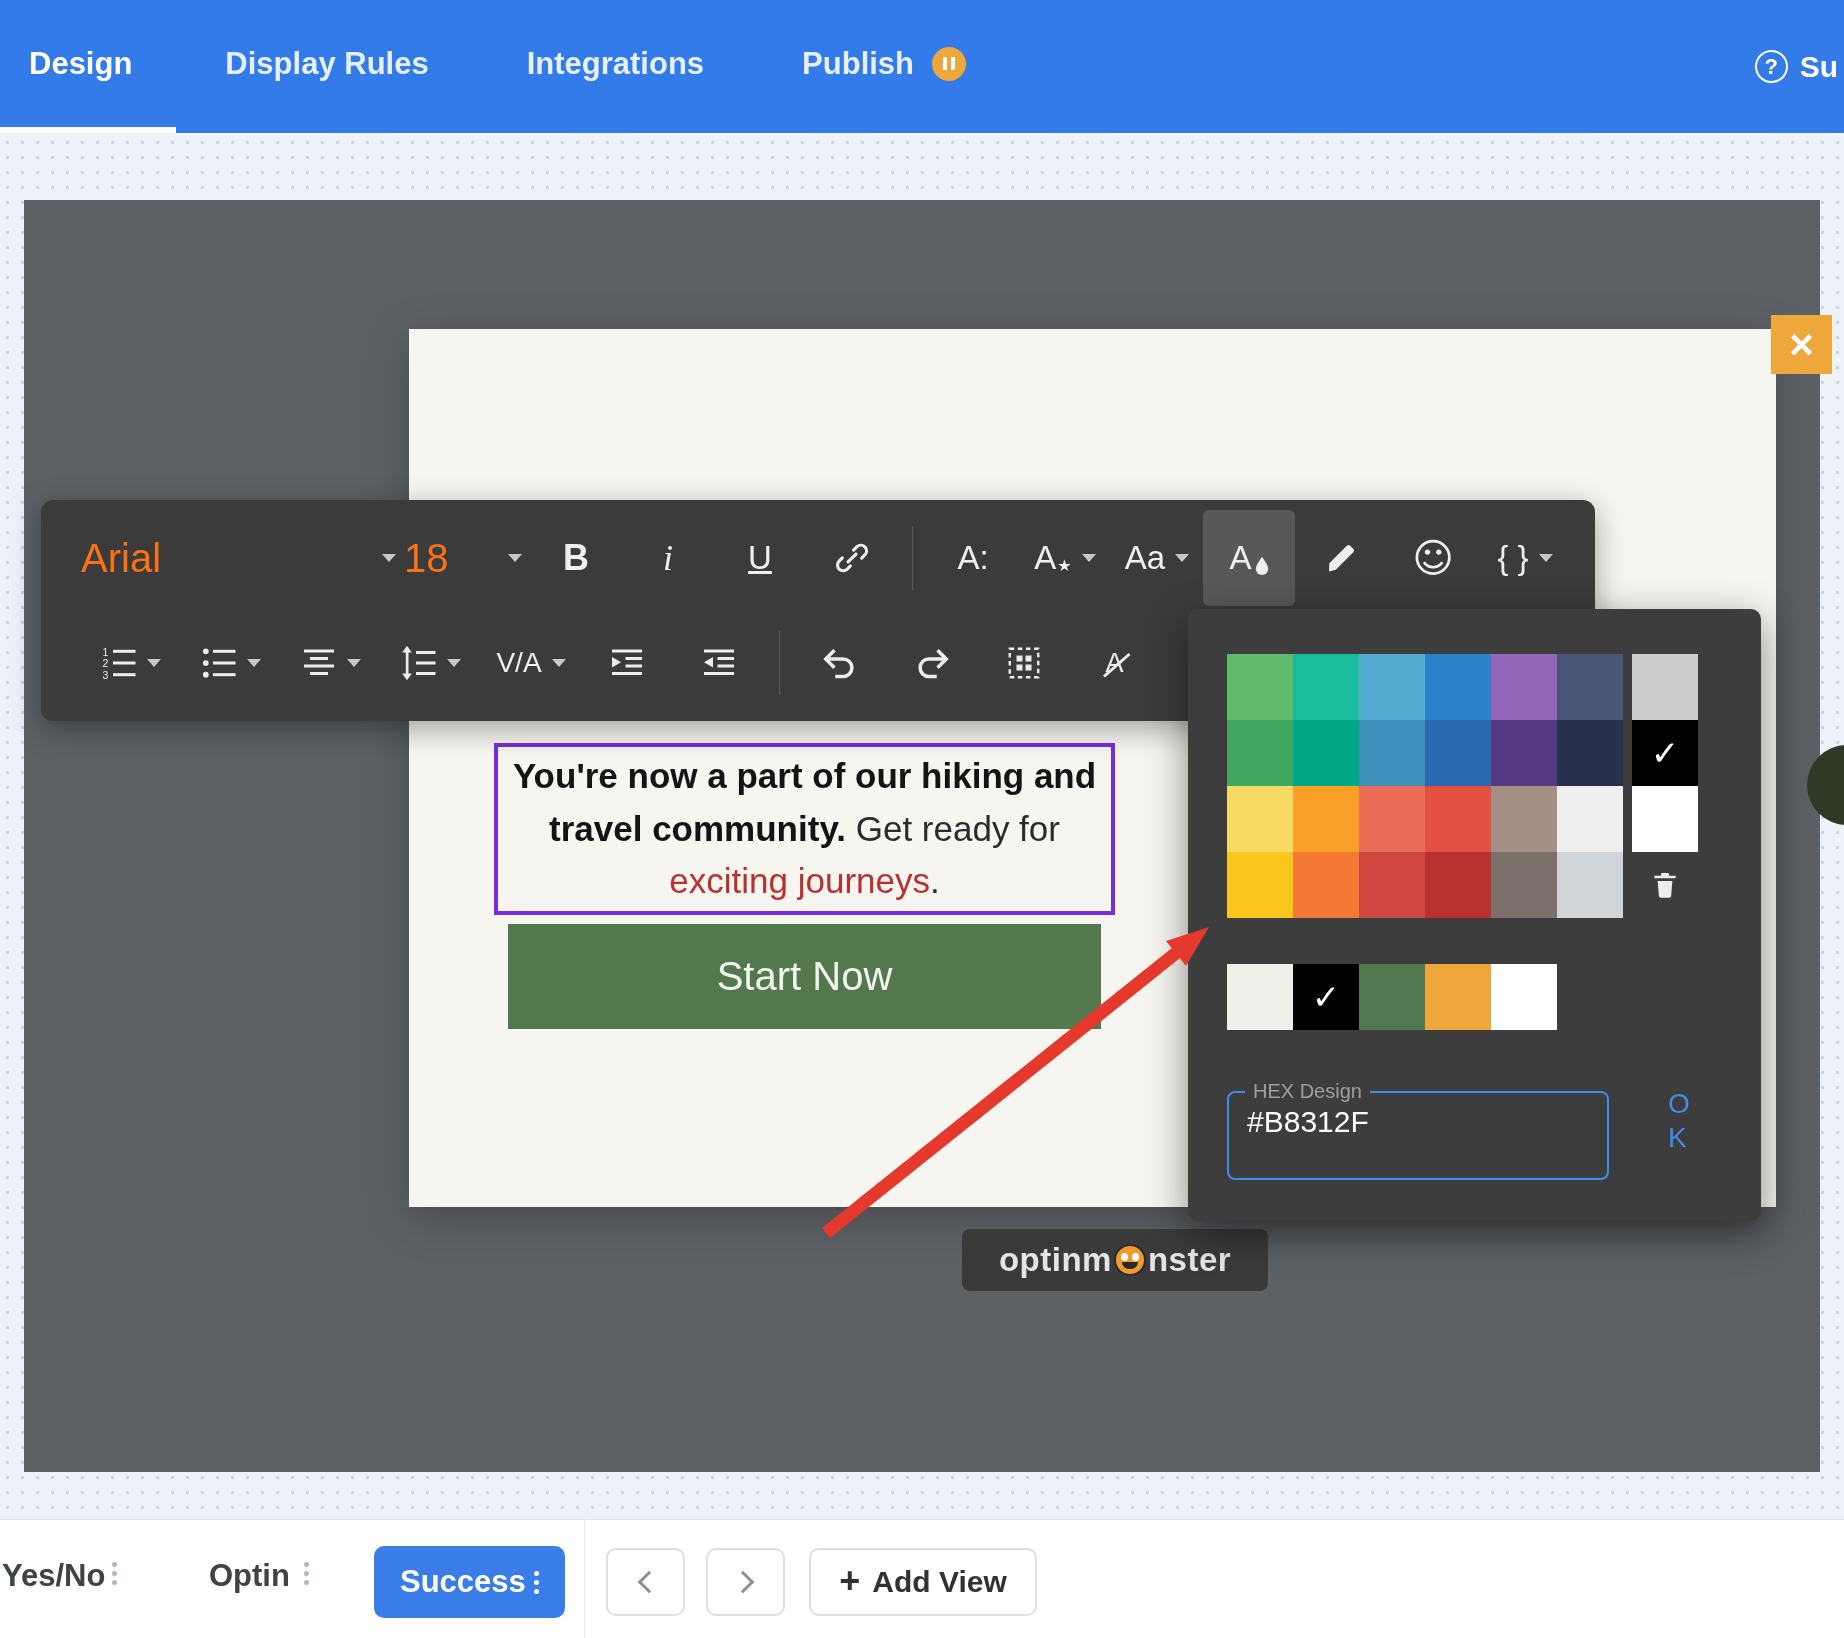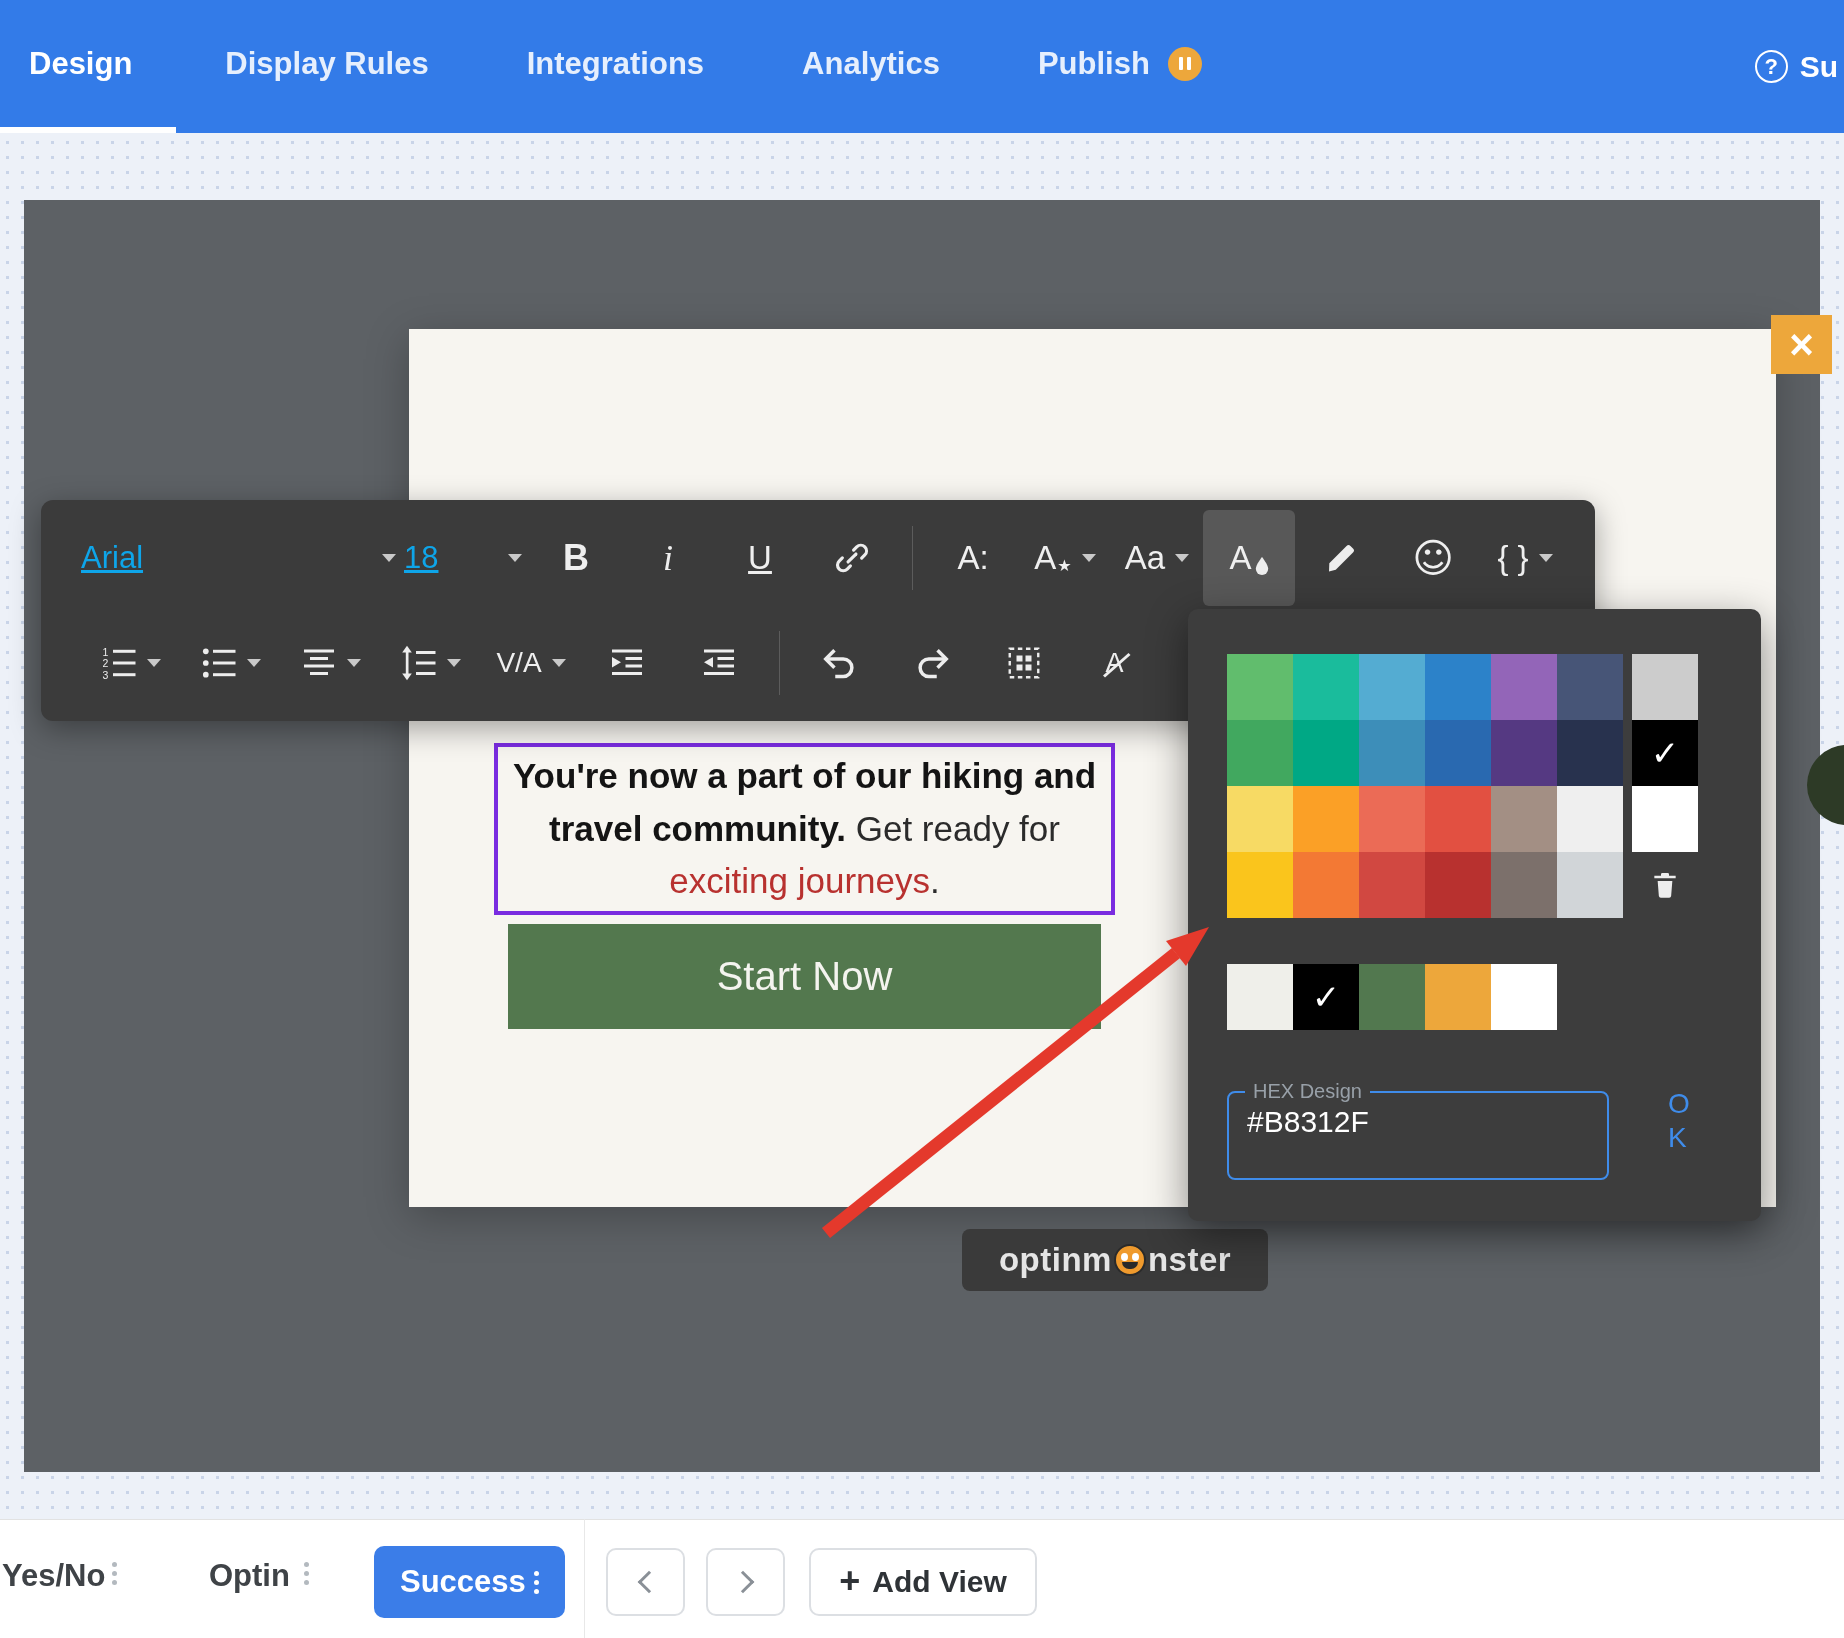--- a/index.html
+++ b/index.html
@@ -98,21 +98,21 @@
     position: absolute; left: 41px; top: 500px; width: 1554px; height: 221px;
     background: var(--toolbar-bg,#3B3B3B); border-radius: 12px; z-index: 20;
     box-shadow: 0 8px 30px rgba(0,0,0,0.35);
     display: flex; flex-direction: column; justify-content: space-evenly;
     padding: 6px 0 6px 40px; color: #efefef;
   }
   .tb-row { display: flex; align-items: center; height: 104px; }
   .tb-select { display: flex; align-items: center; justify-content: space-between; cursor: pointer; }
   .tb-font { width: 315px; }
   .tb-size { width: 118px; margin: 7px 8px; gap: 8px; }
-  .tb-label { font-size: 31px; color: #0ea5e9; text-decoration: underline; }
+  .tb-label { font-size: 40px; color: #f97316; }
   .caret {
     width: 0; height: 0; border-left: 7px solid transparent; border-right: 7px solid transparent;
     border-top: 8px solid #c9c9c9; display: inline-block; margin-left: 10px;
   }
   .tb-btn {
     background: transparent; border: none; color: #efefef; cursor: pointer;
     min-width: 92px; height: 96px; display: flex; align-items: center; justify-content: center;
     font-family: "Liberation Sans", sans-serif; font-size: 33px;
   }
   .tb-btn.narrow { min-width: 100px; }
@@ -203,23 +203,20 @@
 
   <header class="nav">
     <div class="tab first active">
         <span>Design</span>
       </div>
     <div class="tab">
         <span>Display Rules</span>
       </div>
     <div class="tab">
         <span>Integrations</span>
-      </div>
-    <div class="tab">
-        <span>Analytics</span>
       </div>
     <div class="tab">
       <span>Publish</span>
       <span class="pause-badge">
           <i></i>
           <i></i>
         </span>
     </div>
     <div class="nav-right">
       <span class="help-circle">?</span>

